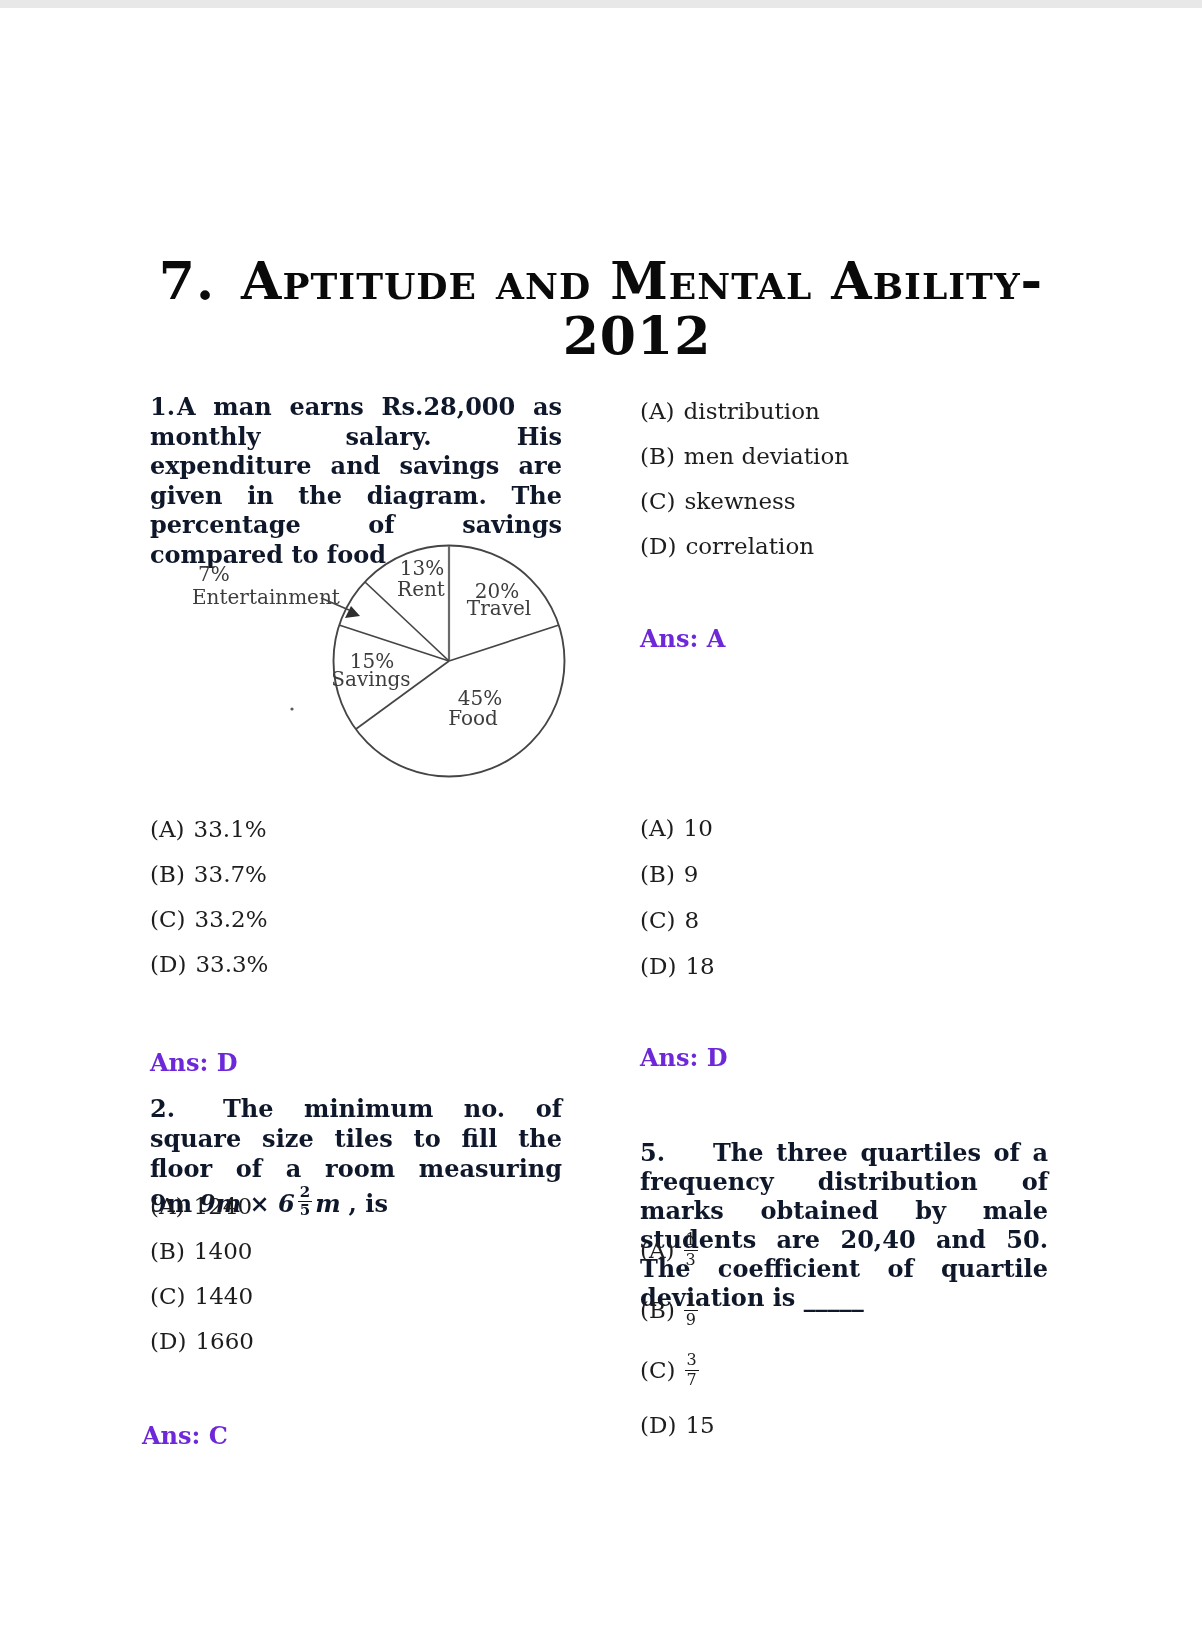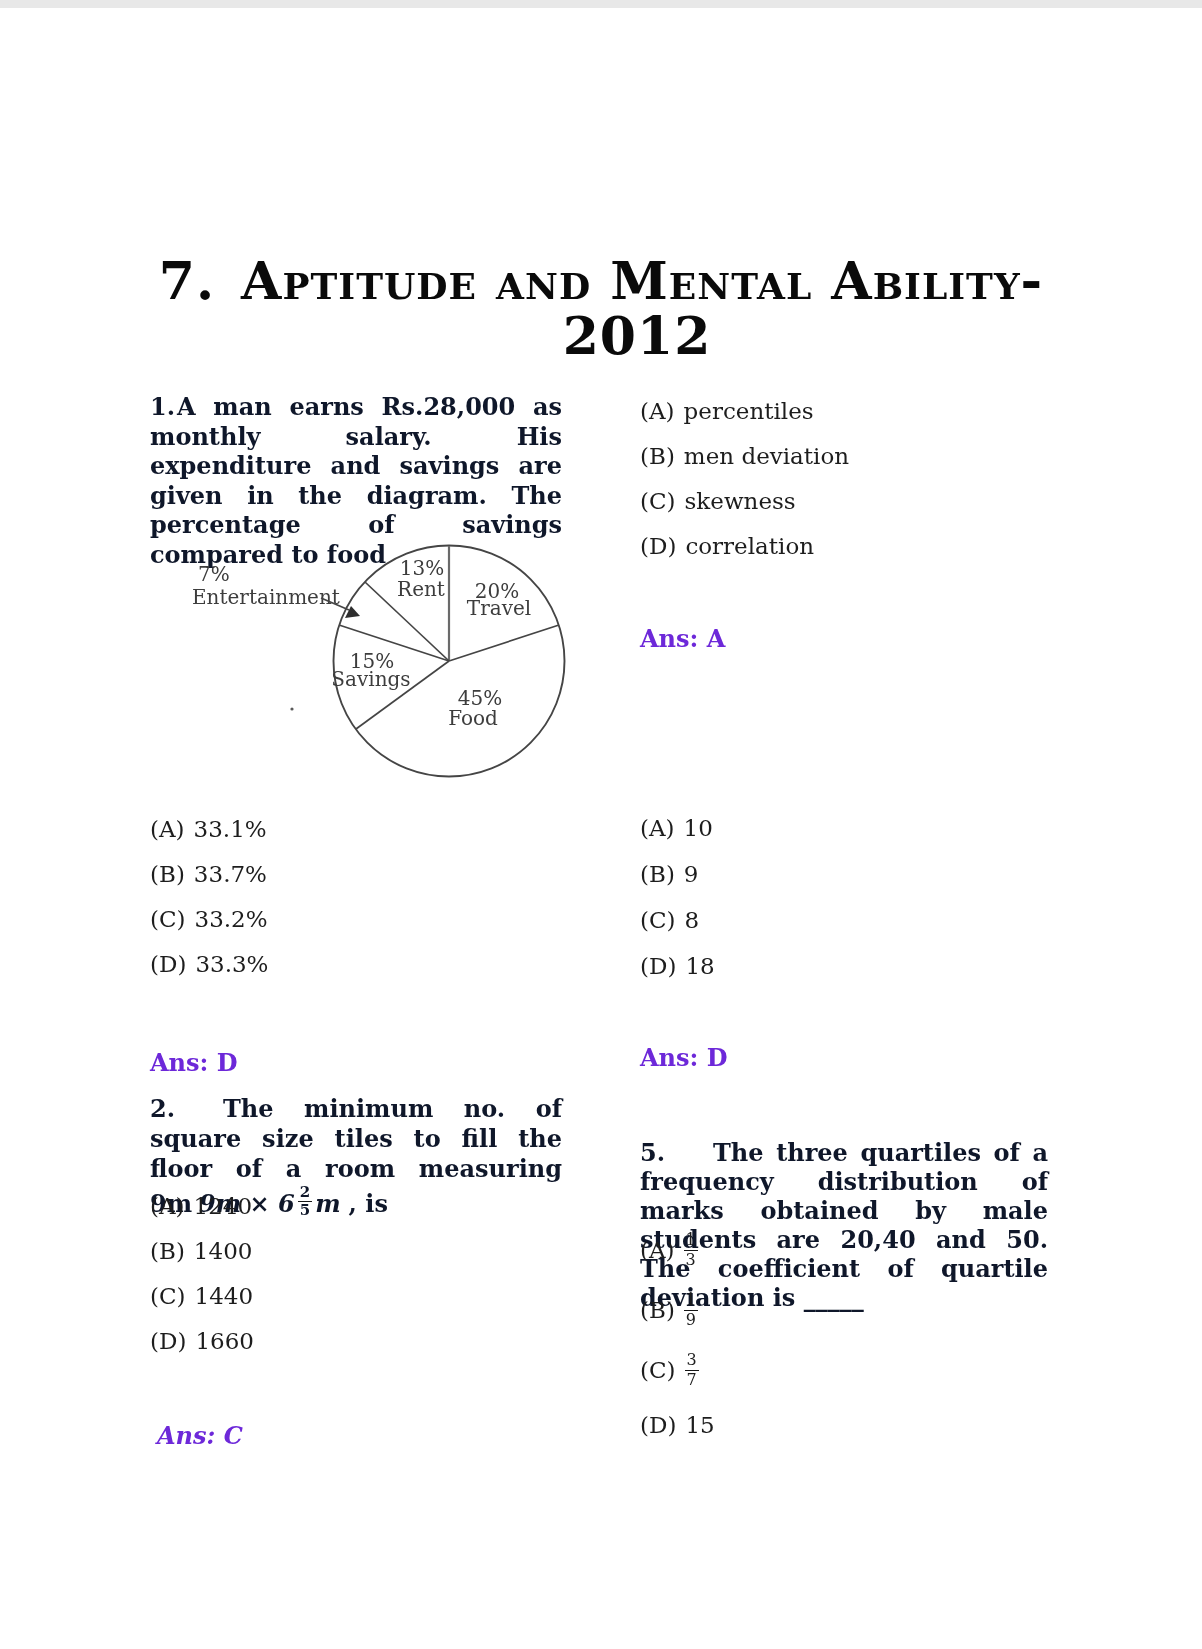--- a/index.html
+++ b/index.html
@@ -30,21 +30,21 @@
   #q1opts{top:806px;} #q2opts{top:1183px;}
   #q3opts{left:640px;top:388px;} #q4opts{left:640px;top:805px;} #q5opts{left:640px;top:1222px;}
   .opt{display:flex;align-items:center;height:29px;margin-bottom:16px;
        font-size:23px;font-weight:normal;color:#1d1d1d;}
   #q4opts .opt{margin-bottom:17px;}
   .olabel{margin-right:9px;}
   .fopt{height:40px;margin-bottom:20px;}
 
   
   .ans{font-weight:bold;font-size:24px;color:#6d28d9;}
-  #ans1{left:150px;top:1040px;} #ans2{left:157px;top:1413px;font-style:italic;}
+  #ans1{left:150px;top:1040px;} #ans2{left:142px;top:1413px;}
   #ans3{left:640px;top:616px;}  #ans4{left:640px;top:1035px;}
 
   
   .frac{display:inline-block;text-align:center;vertical-align:middle;}
   .fnum{display:block;border-bottom:1.6px solid #161616;padding:0 2px;}
   .fden{display:block;}
   .mfrac{font-size:15px;line-height:1.1;font-weight:bold;vertical-align:-3px;}
   .bfrac{font-size:16px;line-height:1.15;color:#1d1d1d;}
 
   
@@ -140,21 +140,21 @@
         <span>1660</span>
       </div>
   </div>
 
   <div id="ans2" class="abs ans">Ans: C</div>
 
 
   <div id="q3opts" class="abs opts">
     <div class="opt">
         <span class="olabel">(A)</span>
-        <span>percentiles</span>
+        <span>distribution</span>
       </div>
     <div class="opt">
         <span class="olabel">(B)</span>
         <span>men deviation</span>
       </div>
     <div class="opt">
         <span class="olabel">(C)</span>
         <span>skewness</span>
       </div>
     <div class="opt">

